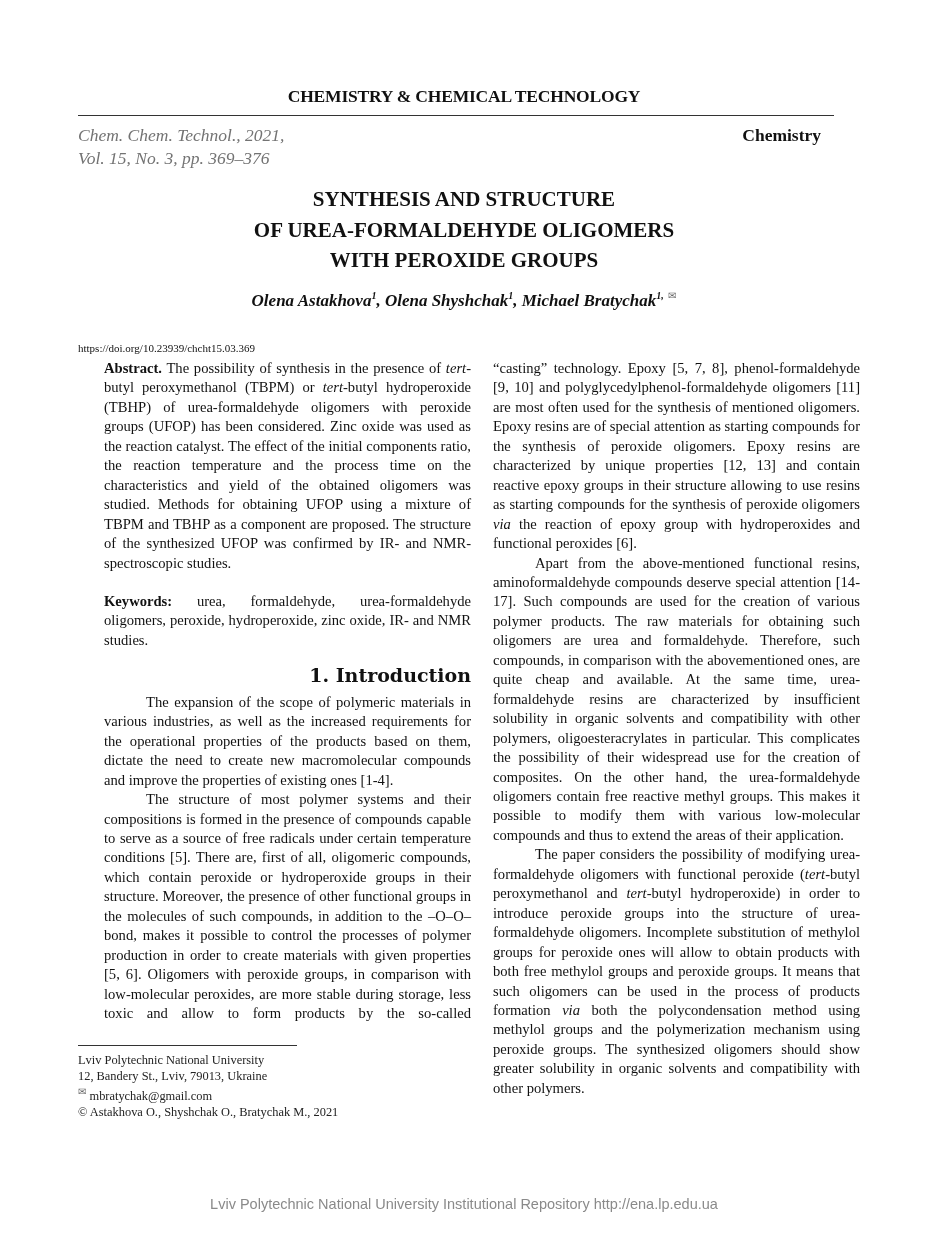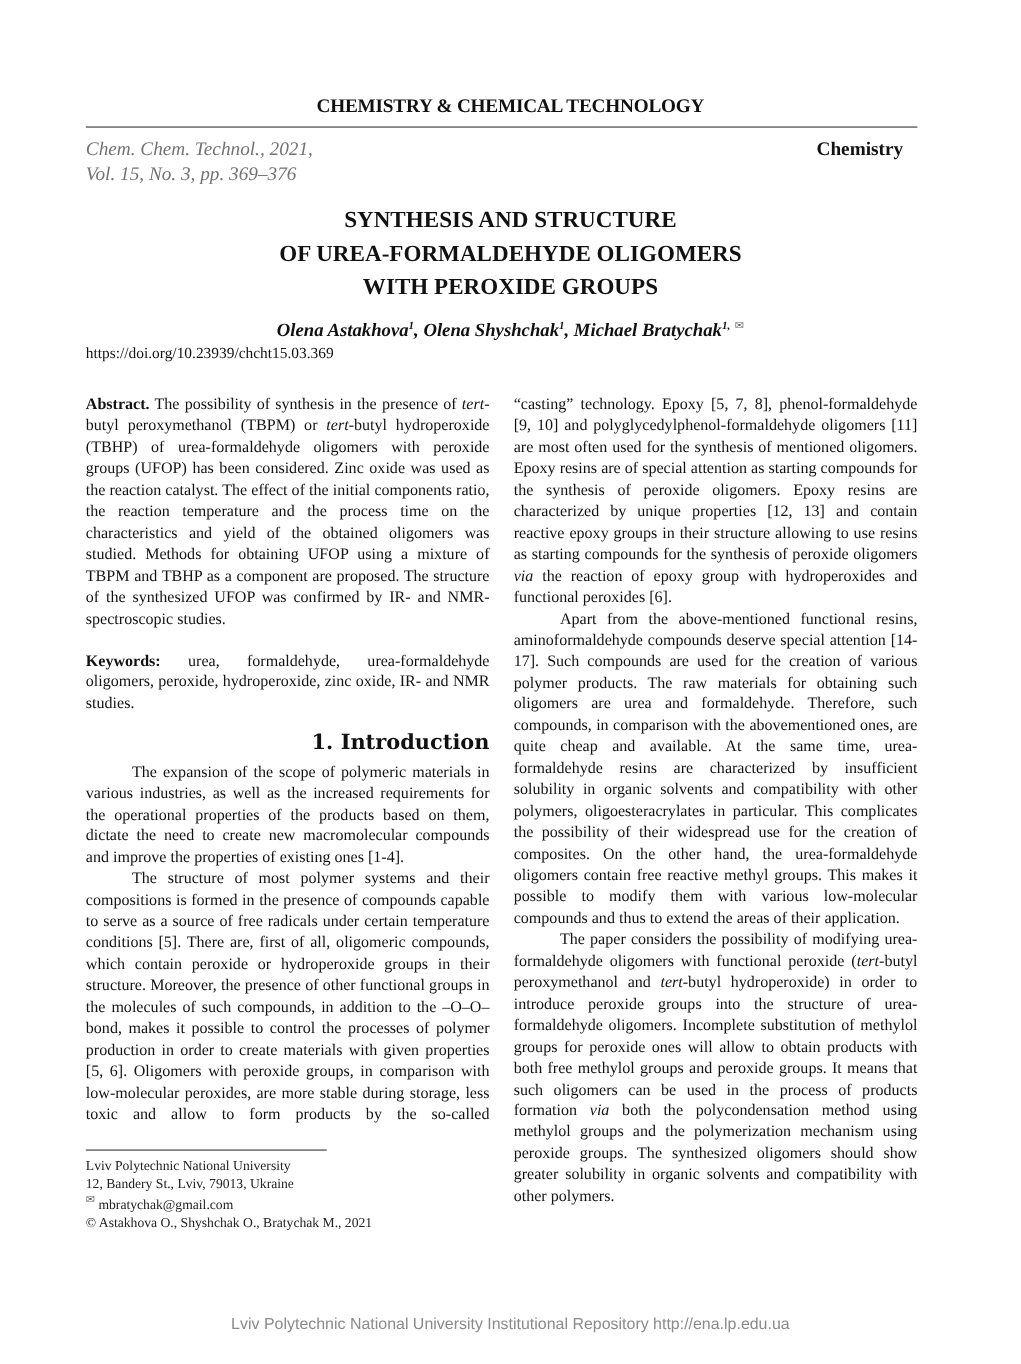--- a/index.html
+++ b/index.html
@@ -6,22 +6,22 @@
   body { width: 928px; height: 1240px; position: relative; overflow: hidden; color: #111; font-family: "Liberation Serif", serif; }
   .abs { position: absolute; }
   .journal-head { left: 0; width: 928px; top: 86px; text-align: center; font-weight: bold; font-size: 17.5px; letter-spacing: -0.2px; }
   .head-rule { left: 78px; width: 756px; top: 115px; height: 0; border-top: 1px solid #333; }
   .cite { left: 78px; top: 124px; font-style: italic; font-size: 17.5px; line-height: 23px; color: #737373; }
   .section-tag { right: 107px; top: 124px; font-weight: bold; font-size: 17.5px; line-height: 23px; margin-left: 12px; }
   .title { left: 0; width: 928px; top: 184px; text-align: center; font-weight: bold; font-size: 21px; line-height: 30.5px; }
   .authors { left: 0; width: 928px; top: 290px; text-align: center; font-weight: bold; font-style: italic; font-size: 17px; }
   .authors sup { font-size: 10px; }
   .mail-glyph { font-size: 10px; font-style: normal; font-weight: normal; vertical-align: super; color: #666; }
-  .doi { left: 78px; top: 314px; font-size: 14px; }
-  .col { font-size: 14.6px; line-height: 19.45px; text-align: justify; }
+  .doi { left: 78px; top: 342px; font-size: 11px; }
+  .col { font-size: 14.6px; line-height: 19.45px; text-align: justify; margin-left: 26px; }
   .col p { margin: 0; }
   .col .ind { text-indent: 42px; }
   .left { left: 78px; width: 367px; top: 359px; }
   .right { left: 467px; width: 367px; top: 359px; }
   .gap { height: 19px; }
   .h1 { font-family: "DejaVu Serif", serif; font-weight: bold; font-size: 19px; margin: 2px 0 7px 0; text-align: right; }
   .fn-rule { left: 78px; width: 219px; top: 1045px; border-top: 1px solid #333; }
   .footnote { left: 78px; top: 1053px; font-size: 12.4px; line-height: 15.6px; color: #222; }
   .footnote .em { }
   .repo { left: 0; width: 928px; top: 1196px; text-align: center; font-family: "Liberation Sans", sans-serif; font-size: 14.5px; color: #8a8a8a; }

